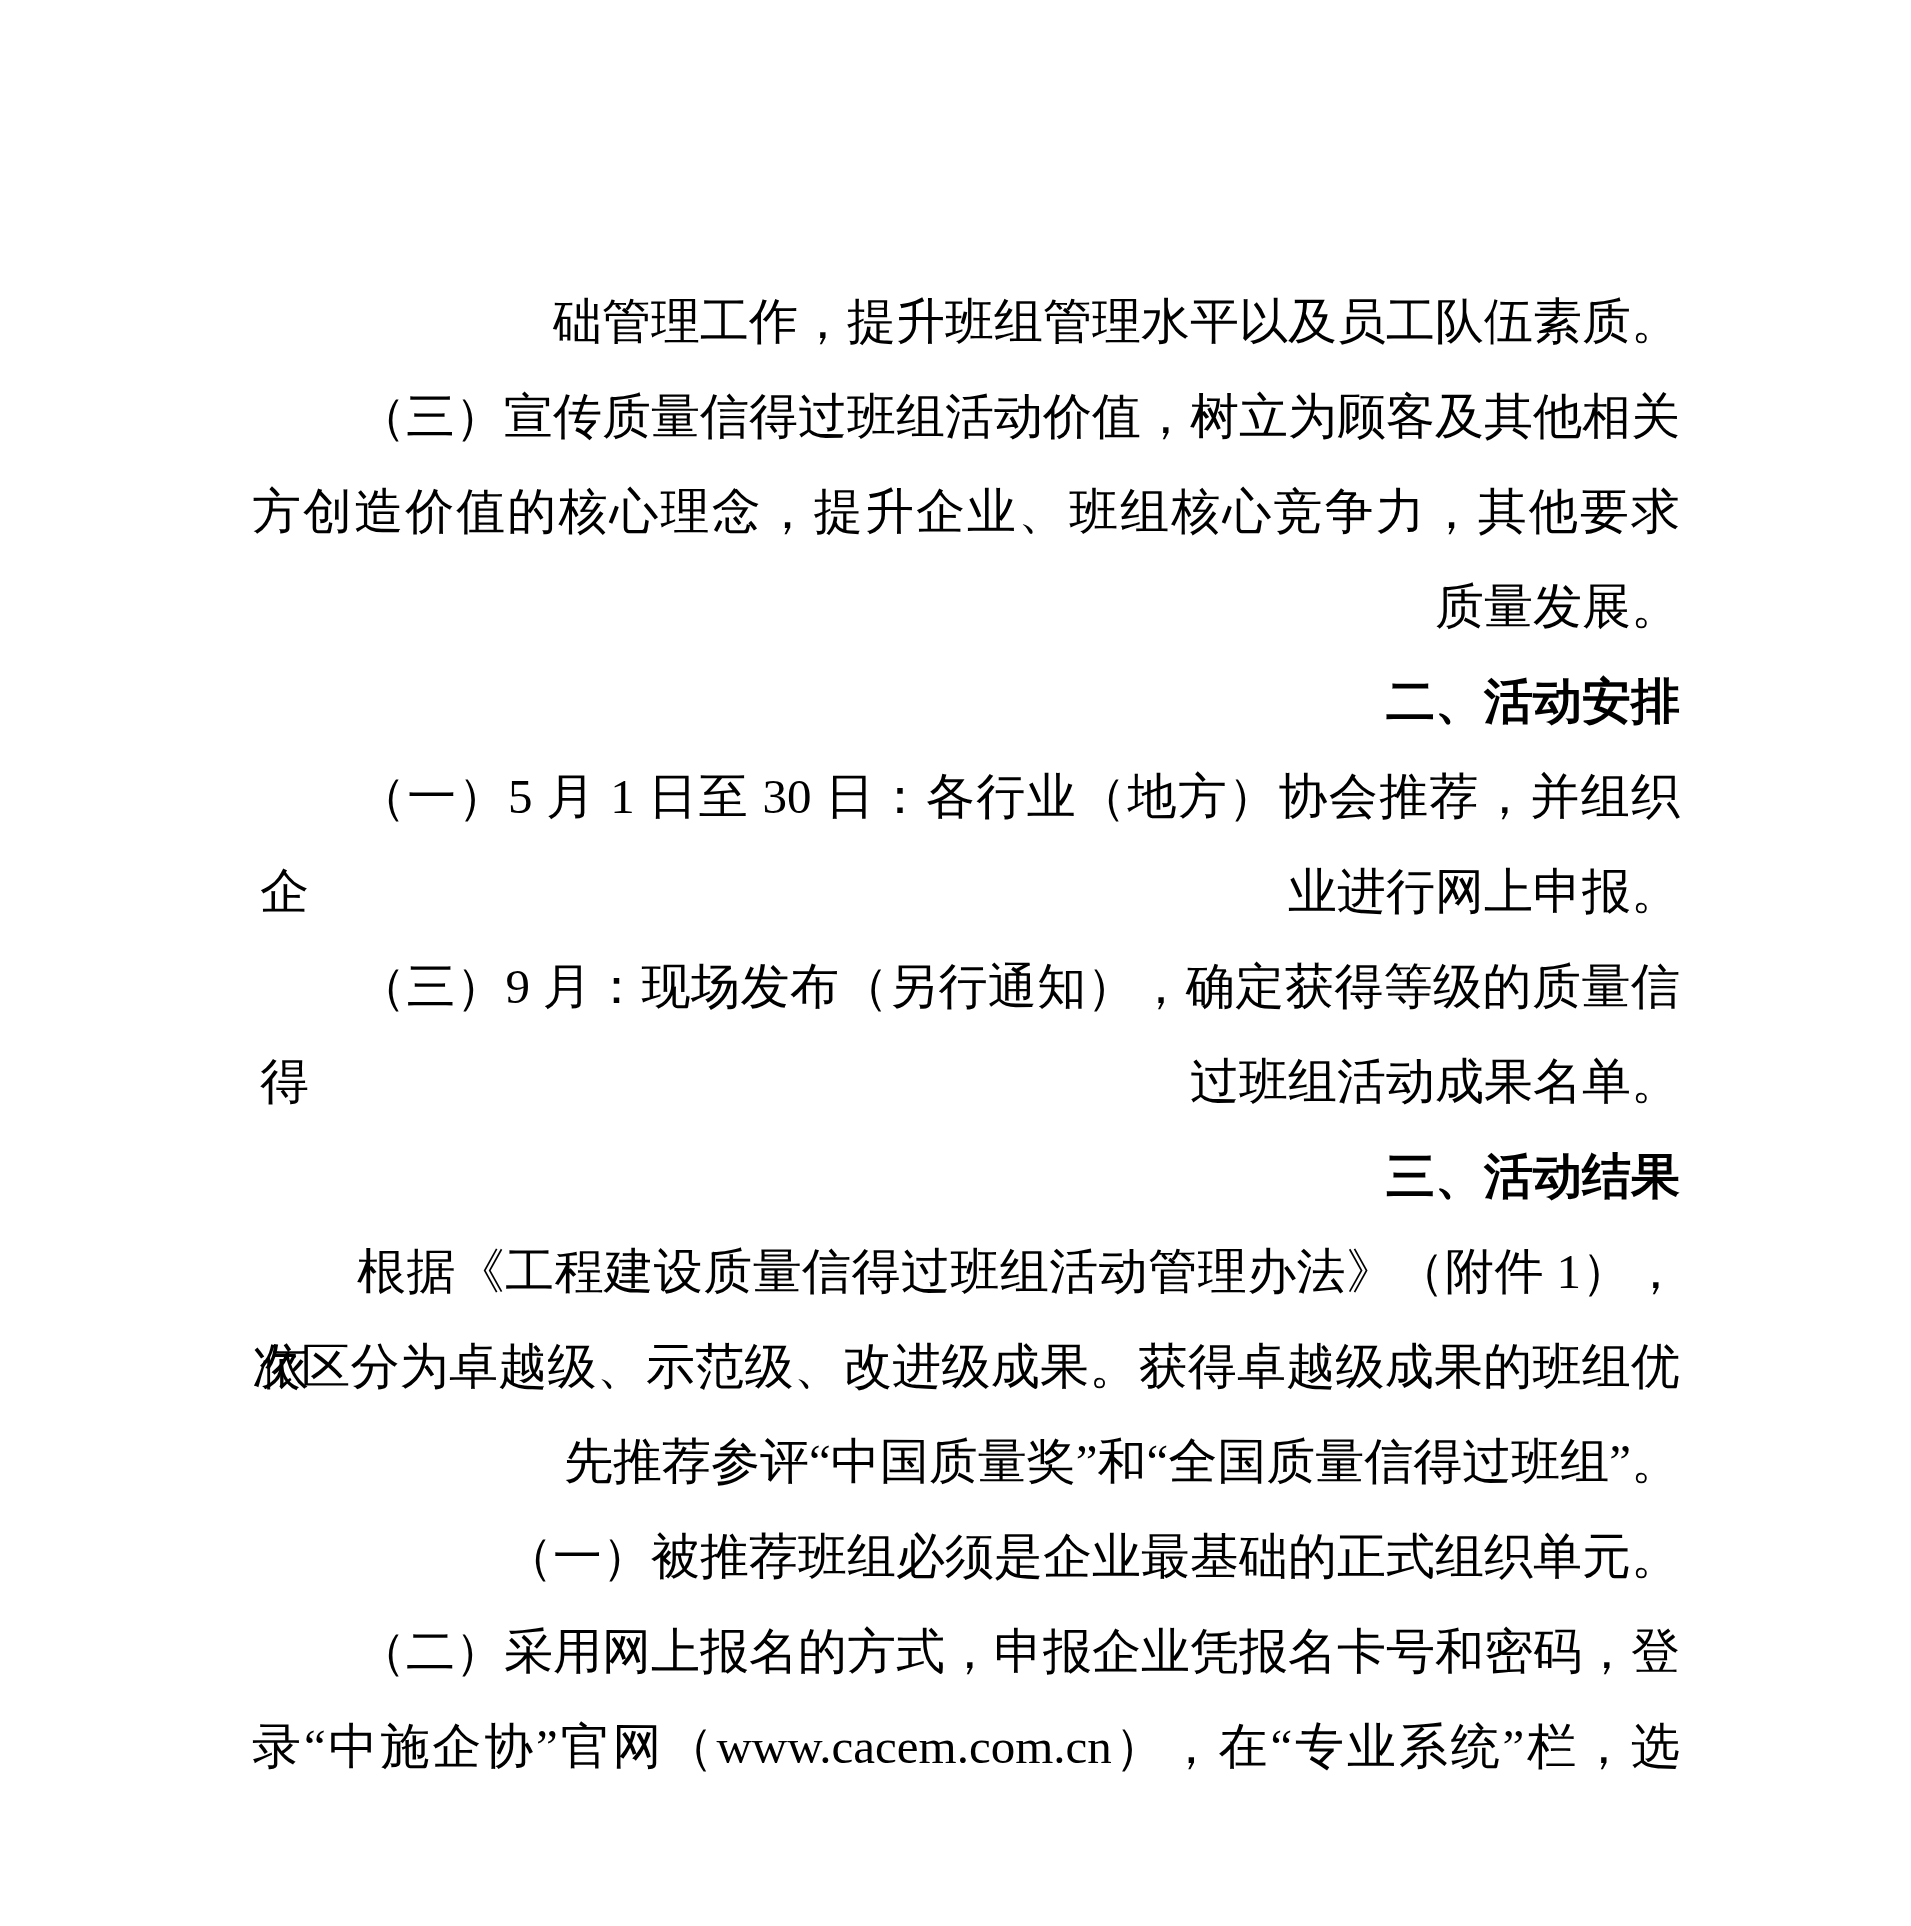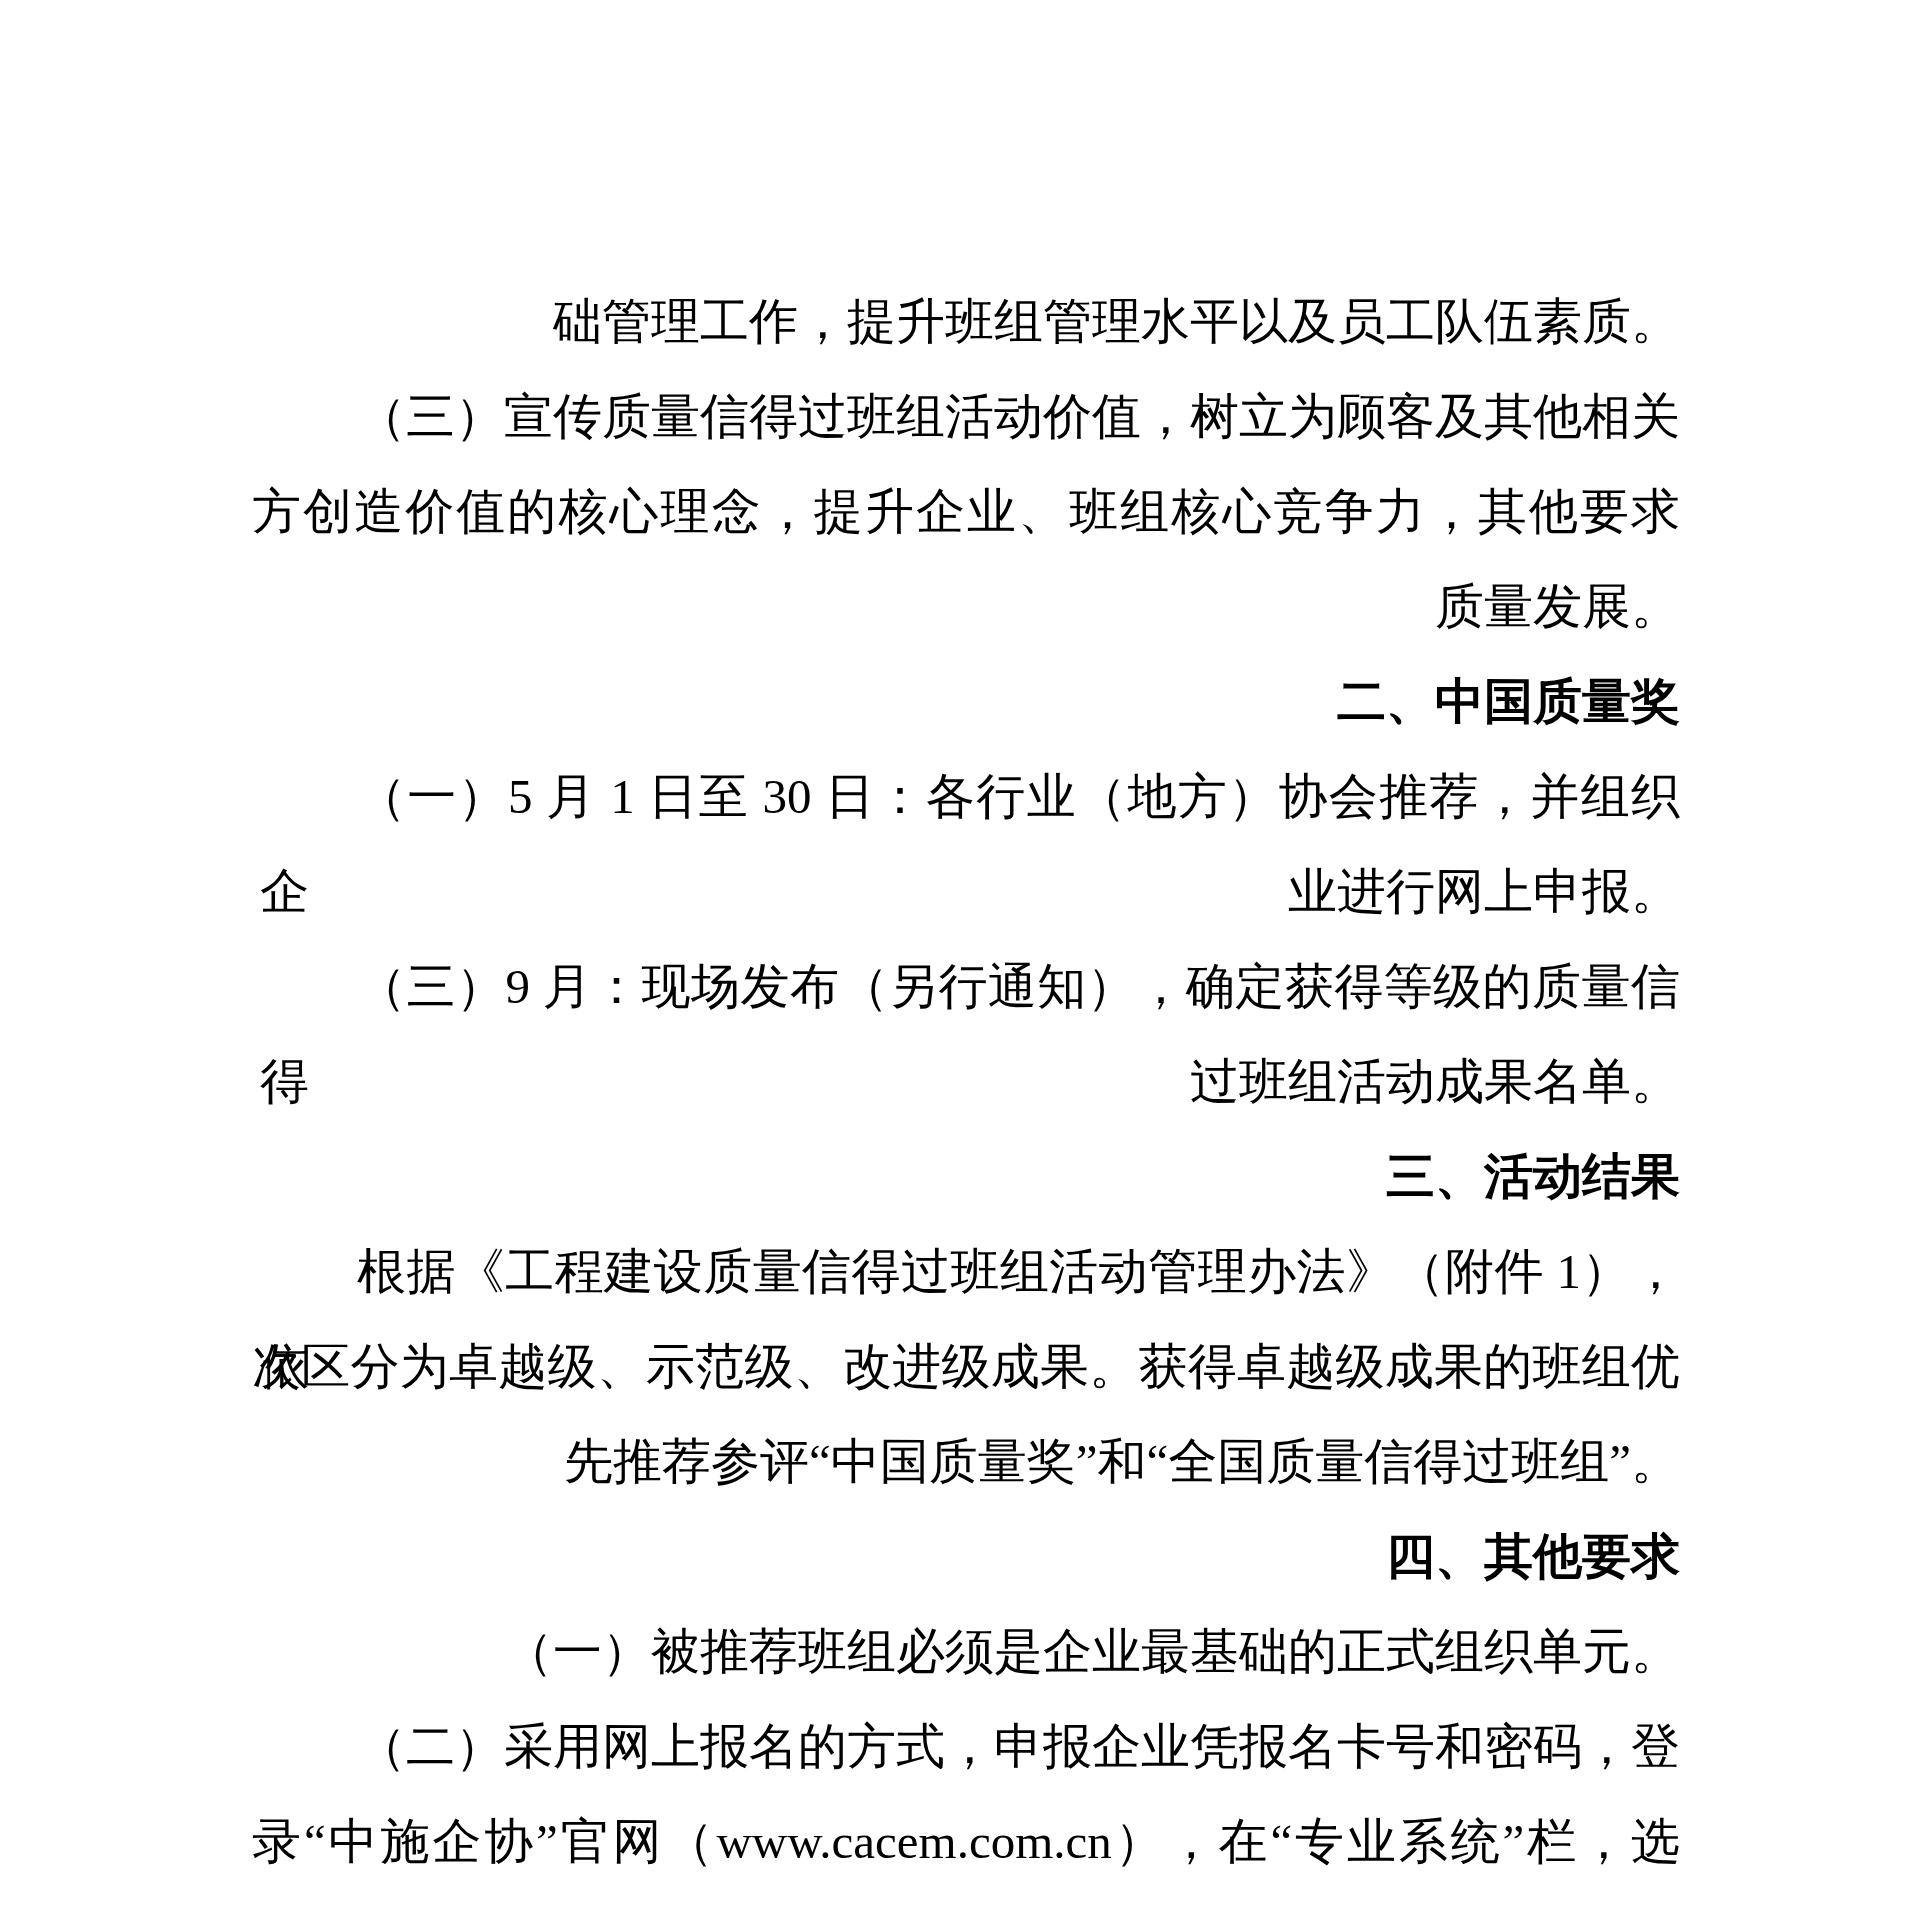--- a/index.html
+++ b/index.html
@@ -44,30 +44,29 @@
 </style>
 </head>
 <body>
 
 <div class="page">
   <div class="text-block">
     <div class="line">础管理工作，提升班组管理水平以及员工队伍素质。</div>
     <div class="line indent full">（三）宣传质量信得过班组活动价值，树立为顾客及其他相关</div>
     <div class="line full">方创造价值的核心理念，提升企业、班组核心竞争力，其他要求</div>
     <div class="line">质量发展。</div>
-    <div class="line indent heading">二、中国质量奖</div>
+    <div class="line indent heading">二、活动安排</div>
     <div class="line indent full">（一）5 月 1 日至 30 日：各行业（地方）协会推荐，并组织企</div>
     <div class="line">业进行网上申报。</div>
     <div class="line indent full">（三）9 月：现场发布（另行通知），确定获得等级的质量信得</div>
     <div class="line">过班组活动成果名单。</div>
     <div class="line indent heading">三、活动结果</div>
     <div class="line indent full">根据《工程建设质量信得过班组活动管理办法》（附件 1），依</div>
     <div class="line full">次区分为卓越级、示范级、改进级成果。获得卓越级成果的班组优</div>
     <div class="line">先推荐参评“中国质量奖”和“全国质量信得过班组”。</div>
-    <div class="line indent heading">四、其他要求</div>
     <div class="line indent">（一）被推荐班组必须是企业最基础的正式组织单元。</div>
     <div class="line indent full">（二）采用网上报名的方式，申报企业凭报名卡号和密码，登</div>
     <div class="line full">录“中施企协”官网（www.cacem.com.cn），在“专业系统”栏，选</div>
 
   </div>
 
 </div>
 
 
 </body></html>

